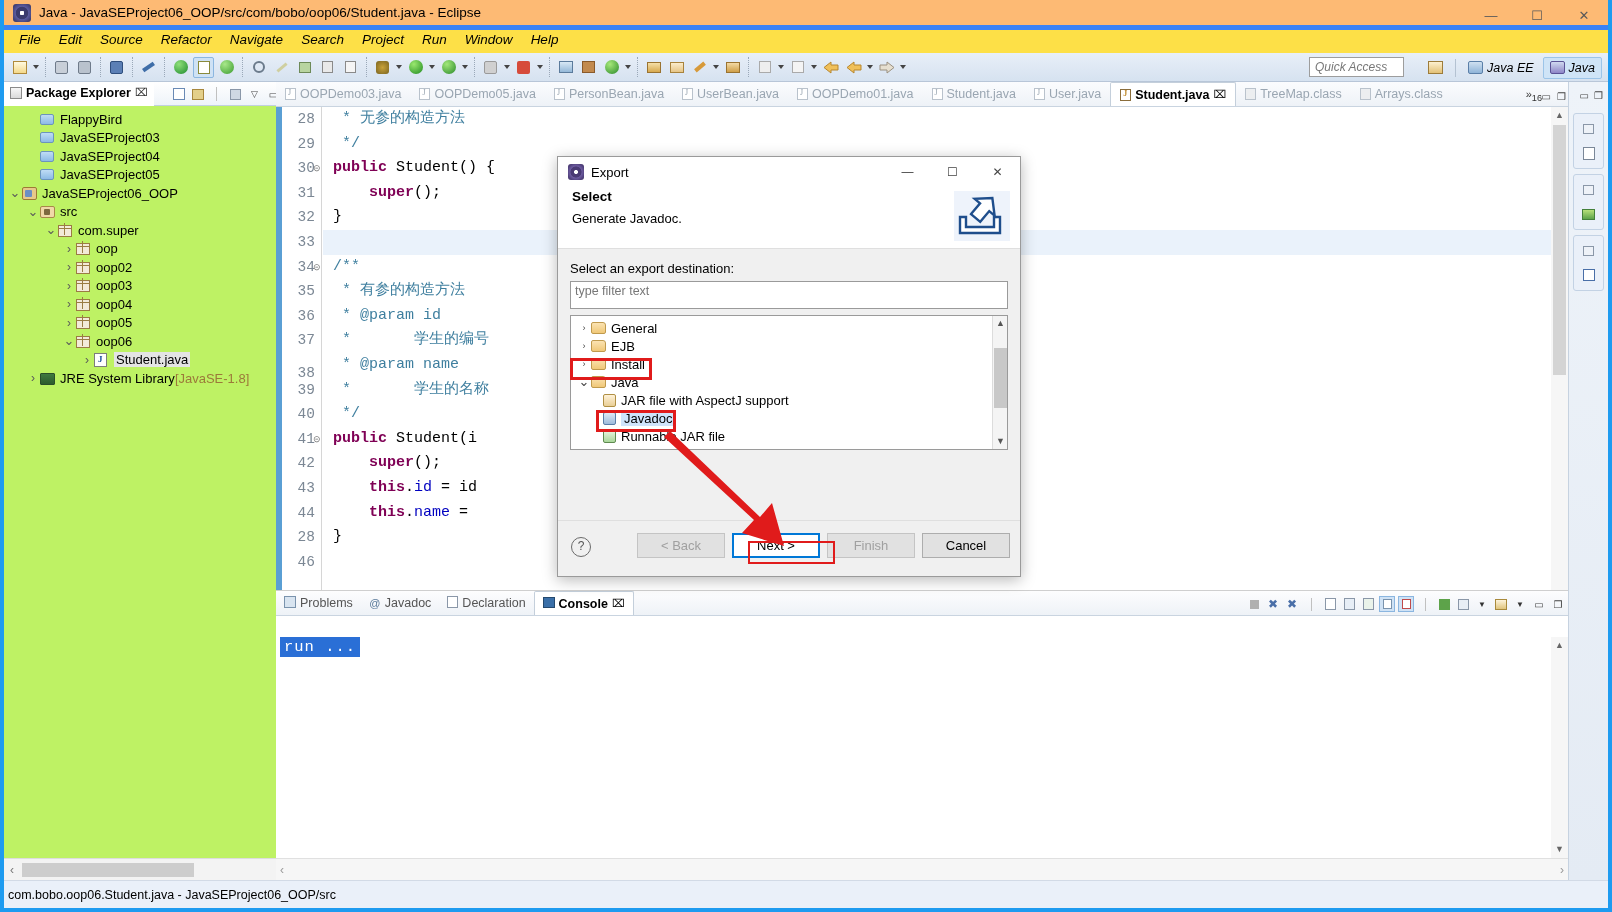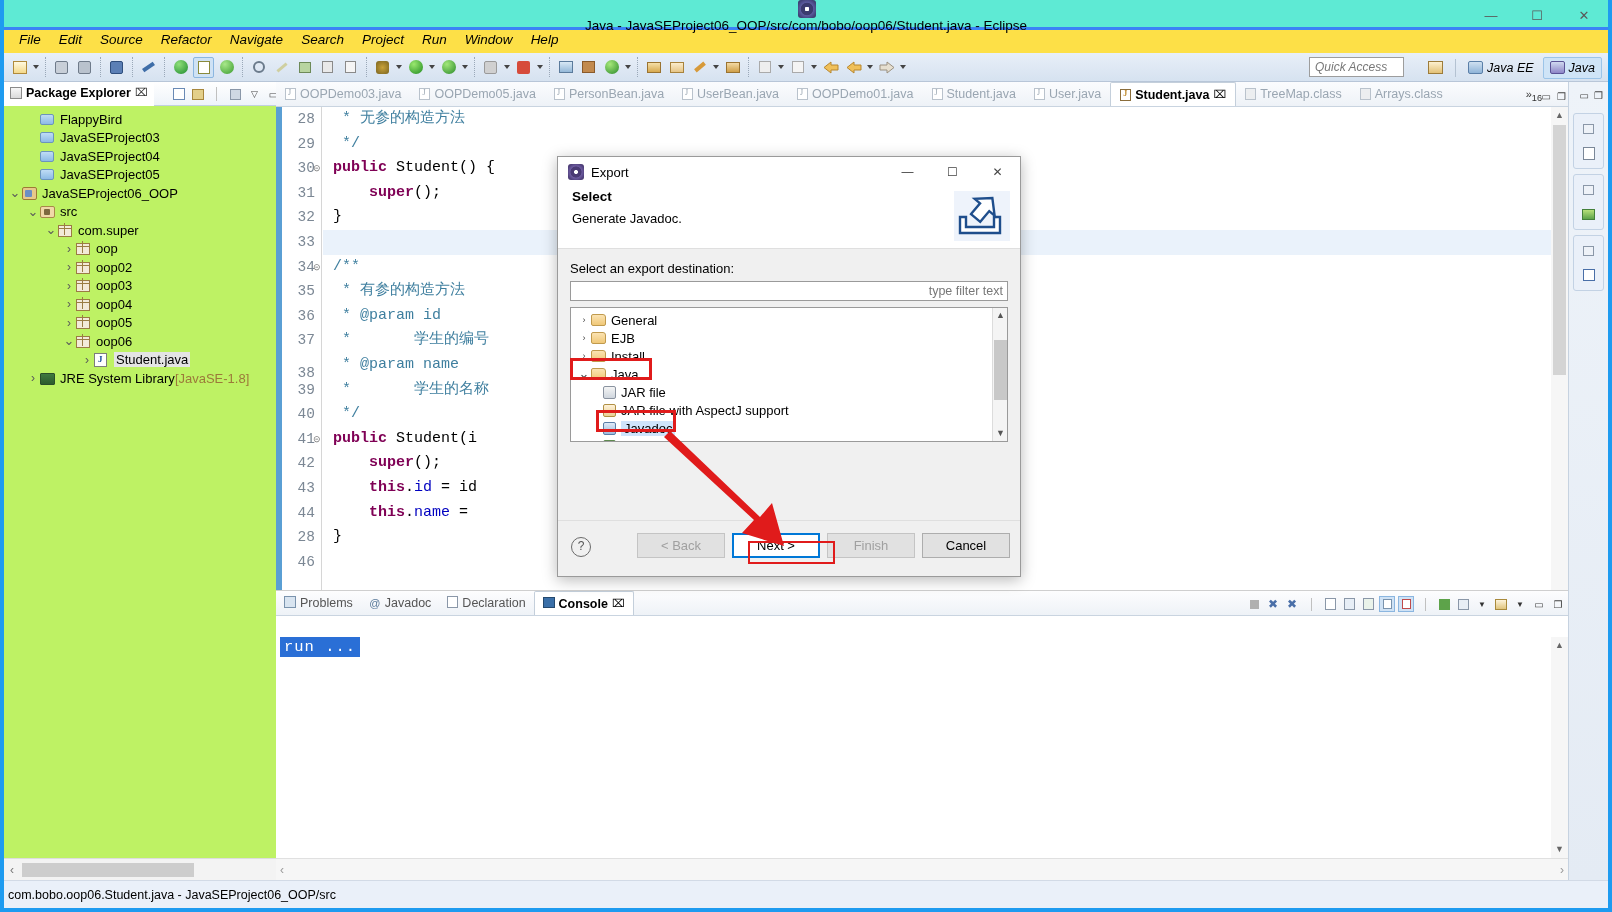--- a/index.html
+++ b/index.html
@@ -14,25 +14,24 @@
   #app {
     position: relative;
     width: 1612px; height: 912px;
     background: #f0f0f0;
     border: 4px solid #1e9bf0;
     border-top: 0;
     overflow: hidden;
   }
   
   .titlebar {
-    height: 30px; background: #5eead4;
+    height: 30px; background: #fdba74;
     display: flex; align-items: center;
-    border-bottom: 3px solid #3b82f6;
+    border-bottom: 5px solid #3b82f6;
     position: relative;
-    flex-direction: column;
   }
   .titlebar .appicon {
     width: 18px; height: 18px; margin: 0 8px 0 9px;
     border-radius: 3px;
     background: radial-gradient(circle at 50% 50%, #ffffff 16%, #3b3b6e 20%, #3b3b6e 46%, #5b5b9e 52%, #2f2f5c 100%);
     position: relative; flex: none;
   }
   .titlebar .title {
     font-size: 13.5px; color: #000; white-space: nowrap;
   }
@@ -238,21 +237,21 @@
     background: radial-gradient(circle at 50% 50%, #ffffff 16%, #4a3a74 20%, #4a3a74 46%, #6d5ba0 52%, #37295c 100%); flex:none;}
   .dlgtitle .dtxt { font-size:13px; color:#000;}
   .dlgwin { position:absolute; right:0; top:0; height:30px; display:flex;}
   .dlgwinbtn { width:45px; height:30px; display:flex; align-items:center; justify-content:center; color:#444; font-size:12px;}
   .dlghead { background:#fff; height: 62px; position:relative; border-bottom:1px solid #dfdfdf;}
   .dlghead .h1 { position:absolute; left:14px; top:2px; font-weight:bold; font-size:13.5px; color:#000;}
   .dlghead .h2 { position:absolute; left:14px; top:24px; font-size:13px; color:#000;}
   .dlghead .bigico { position:absolute; right:10px; top:4px; width:56px; height:50px;}
   .dlgbody { position:absolute; left:0; right:0; top:92px; bottom:56px; background:#f0f0f0; padding: 12px;}
   .dlglabel { font-size:13px; color:#000; margin-bottom:5px;}
-  .filterbox { height:20px; background:#fff; border:1px solid #9a9a9a; font-size:12.5px; color:#777; padding:2px 4px; line-height:15px;text-align:right;}
+  .filterbox { height:28px; background:#fff; border:1px solid #9a9a9a; font-size:12.5px; color:#777; padding:2px 4px; line-height:15px;}
   .treebox { margin-top:6px; height:135px; background:#fff; border:1px solid #9a9a9a; position:relative; overflow:hidden;}
   .dtrow { display:flex; align-items:center; height:18px; font-size:13px; padding-left:6px; white-space:nowrap;}
   .dtrow .ar { width:14px; text-align:center; color:#444; font-size:9px; flex:none;}
   .dfold { width:15px;height:12px;margin-right:5px; background:linear-gradient(#fbe3b2,#f0c878); border:1px solid #c09a4d; border-radius:2px 3px 2px 2px; flex:none;}
   .djar { width:13px;height:13px;margin-right:5px;flex:none; position:relative;}
   .dtreesb { position:absolute; right:0; top:0; bottom:0; width:15px; background:#f4f4f4; border-left:1px solid #dcdcdc;}
   .dtreesb .th { position:absolute; left:1px; top:32px; width:13px; height:60px; background:#c8c8c8;}
   .dtreesb .a { position:absolute; left:0; width:15px; height:15px; text-align:center; font-size:9px; line-height:15px; color:#555;}
   .dlgfooter { position:absolute; left:0; right:0; bottom:0; height:56px; background:#f0f0f0; border-top:1px solid #dfdfdf;}
   .helpbtn { position:absolute; left:13px; top:16px; width:20px; height:20px; border:1.5px solid #6b6b6b; border-radius:50%; text-align:center; line-height:17px; font-size:12px; color:#555;}
@@ -839,27 +838,20 @@
             <div class="dtrow" style="padding-left: 6px;">
               <span class="ar" style="font-size: 13px; line-height: 8px;">⌄</span>
               <span style="display: flex; align-items: center;">
                 <span class="dfold"></span>
               </span>
               <span>Java</span>
             </div>
             <div class="dtrow" style="padding-left: 32px;">
               <span class="ar" style="width: 0px;"></span>
               <span style="display: flex; align-items: center;">
-                <span class="djar" style="background:linear-gradient(#f5f5f5,#cfd6de);border:1px solid #8a93a0;border-radius:2px;"></span>
-              </span>
-              <span>JAR file</span>
-            </div>
-            <div class="dtrow" style="padding-left: 32px;">
-              <span class="ar" style="width: 0px;"></span>
-              <span style="display: flex; align-items: center;">
                 <span class="djar" style="background:linear-gradient(#fff2d8,#e9cf96);border:1px solid #b09044;border-radius:2px;"></span>
               </span>
               <span>JAR file with AspectJ support</span>
             </div>
             <div class="dtrow" style="padding-left: 32px;">
               <span class="ar" style="width: 0px;"></span>
               <span style="display: flex; align-items: center;">
                 <span class="djar" style="background:linear-gradient(#dfeaf7,#9dbbdc);border:1px solid #5a7ea8;border-radius:2px;"></span>
               </span>
               <span style="background: rgb(207, 228, 251); padding: 0px 3px;">Javadoc</span>

